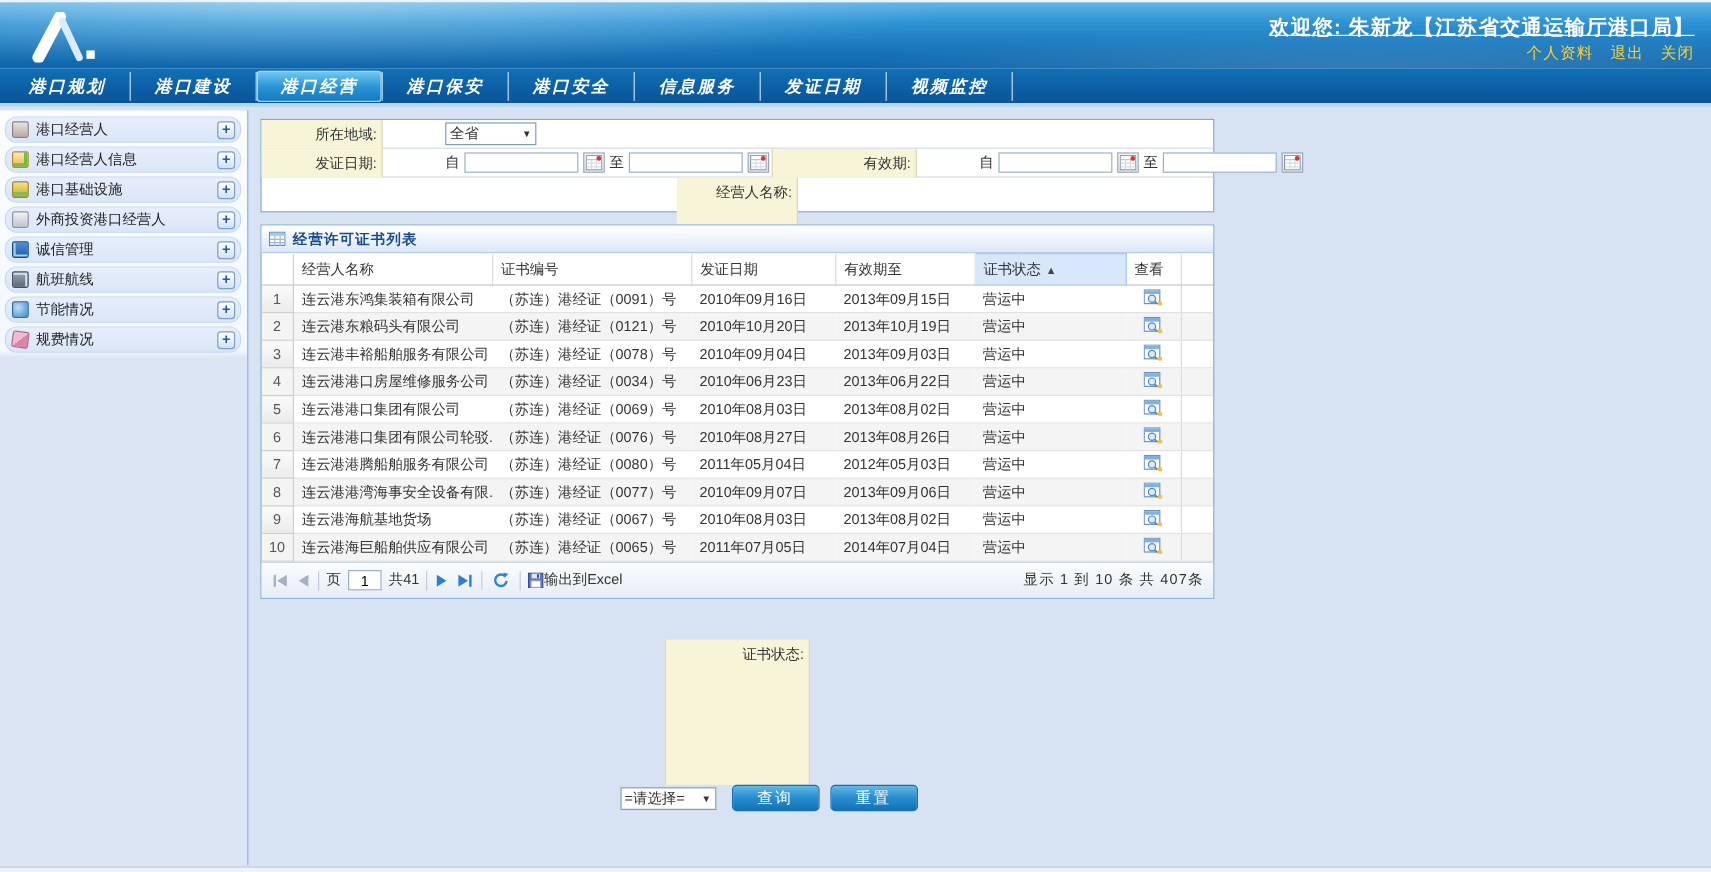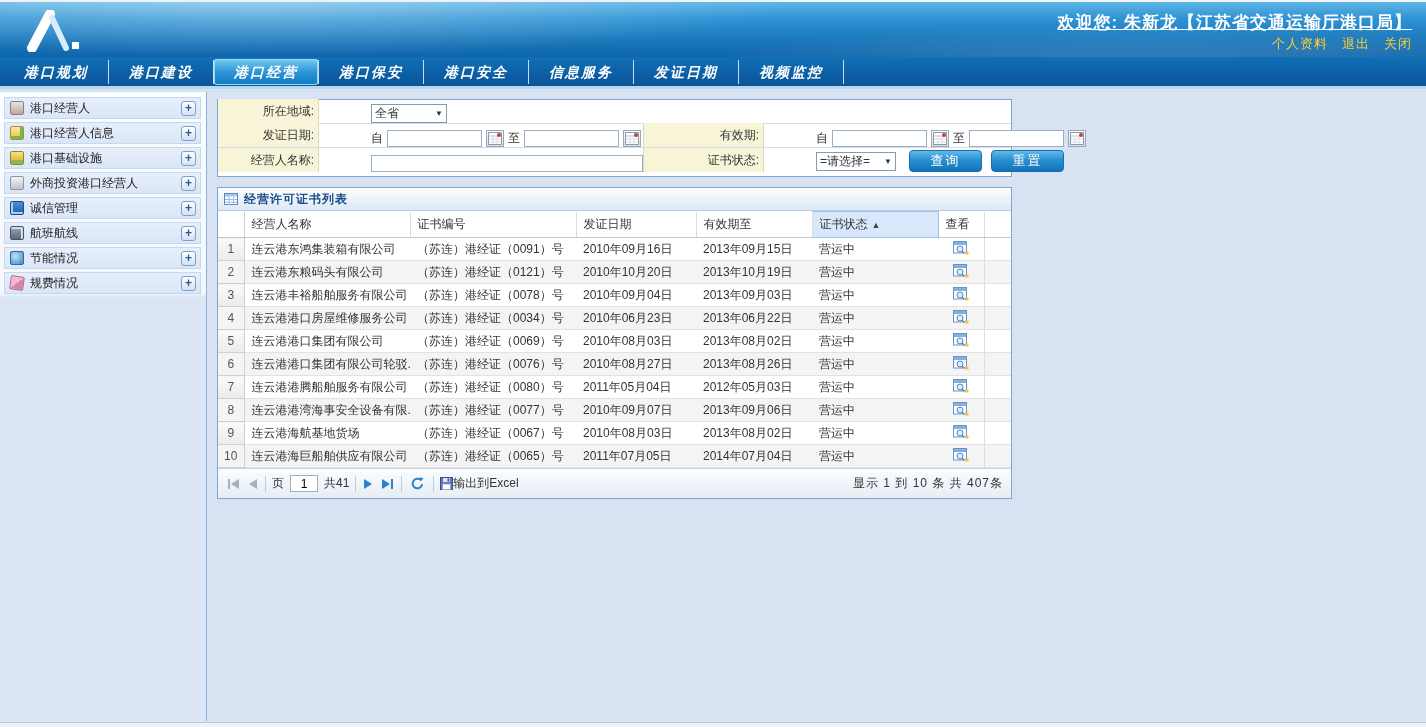--- a/index.html
+++ b/index.html
@@ -31,42 +31,42 @@
   .nav-tab.active { background:linear-gradient(180deg,#74cbf2 0%,#2d95d6 50%,#0f79c1 100%);
     border-radius:3px; box-shadow:inset 0 0 0 1px #9adcf8; }
   .nav-sep { width:1px; height:24px; background:rgba(230,243,252,.85); }
 
   
   .sidebar { position:absolute; top:92px; left:0; width:207px; height:629px;
     border-right:1px solid #8fb2da;
     background:linear-gradient(180deg,#fbfdff 0px,#f3f8fd 200px,#dbe5f4 206px,#dbe5f4 100%);
     padding-top:5px; }
   .side-item { display:flex; align-items:center; height:22px; margin:0 5px 3px 4px;
-    background:linear-gradient(180deg,#e7eefb,#dae6f7); border:1px solid #c6d8f0; border-radius:0;
+    background:linear-gradient(180deg,#e7eefb,#dae6f7); border:1px solid #c6d8f0; border-radius:10px;
     padding:0 4px 0 5px; cursor:pointer; }
   .side-item .sicon { width:14px; height:14px; margin-right:6px; border-radius:2px; flex:0 0 14px; }
   .side-item .slabel { flex:1; font-size:12px; color:#222; white-space:nowrap; overflow:hidden; }
   .plus-box { width:15px; height:15px; border:1px solid #7f9fc6; border-radius:3px;
     background:linear-gradient(180deg,#ffffff,#d2e1f5); color:#2a5a9a; font-size:12px; font-weight:bold;
     line-height:13px; text-align:center; cursor:pointer; }
   
   .ic-port-operator      { background:linear-gradient(180deg,#e8e4e0,#b9a8a4); border:1px solid #8d7f7c; }
   .ic-operator-info      { background:linear-gradient(180deg,#ffe9a8,#f2b84b); border:1px solid #b9882e; box-shadow:inset -3px -3px 0 #6abf45; }
   .ic-infrastructure     { background:linear-gradient(180deg,#f7e27a,#caa93a); border:1px solid #9c8228; box-shadow:inset 0 -4px 0 #8db954; }
   .ic-foreign-investment { background:linear-gradient(180deg,#f3f3f3,#bfc4cc); border:1px solid #8e949e; }
   .ic-credit-management  { background:linear-gradient(180deg,#4f8fd6,#1b5fae); border:1px solid #154b8c; box-shadow:inset 2px -2px 0 #a8d0f0; }
   .ic-route              { background:linear-gradient(180deg,#9aa6b4,#5c6a7a); border:1px solid #46525f; box-shadow:inset -2px 2px 0 #d5dde6; }
   .ic-energy-saving      { background:radial-gradient(circle at 35% 35%,#bfe0f7,#3f86c9); border:1px solid #2d6aa6; border-radius:50%; }
   .ic-fees               { background:linear-gradient(135deg,#f2b9cf 50%,#d985a8 50%); border:1px solid #b06488; transform:rotate(8deg); }
 
   
   .search-panel { position:absolute; left:217px; top:99px; width:795px; height:78px;
     border:1px solid #7fa7d1; background:#fff; }
-  .frow { height:24px; display:flex; align-items:flex-end; border-bottom:1px solid #d3dbe6; font-size:12px; color:#333; }
-  .frow:last-child { border-bottom:none; }
+  .frow { height:24px; display:flex; align-items:center; border-bottom:1px solid #d3dbe6; font-size:12px; color:#333; }
+  .frow:last-child { border-bottom:none;flex-direction:column; }
   .flabel { width:101px; background:#f8f4d8; text-align:right; padding:0 4px 0 0; line-height:24px;
     border-right:1px solid #dcd8bc; flex:0 0 101px; }
   .flabel.mid { width:121px; flex:0 0 121px; border-left:1px solid #dcd8bc; }
   .fgroup { display:flex; align-items:center; padding-left:12px; gap:4px;margin-left:40px; }
   .fgroup.g1 { width:284px; flex:0 0 284px; }
   .fgroup.g2 { flex:1; }
   .txt-input { height:17px; border:1px solid #9ab0c8; background:#fff; font-size:12px; padding:0 2px; }
   .date-input { width:95px; }
   .name-input { width:280px; }
   .selectbox { height:19px; border:1px solid #7f9db9; background:#fff; display:flex; align-items:center;

